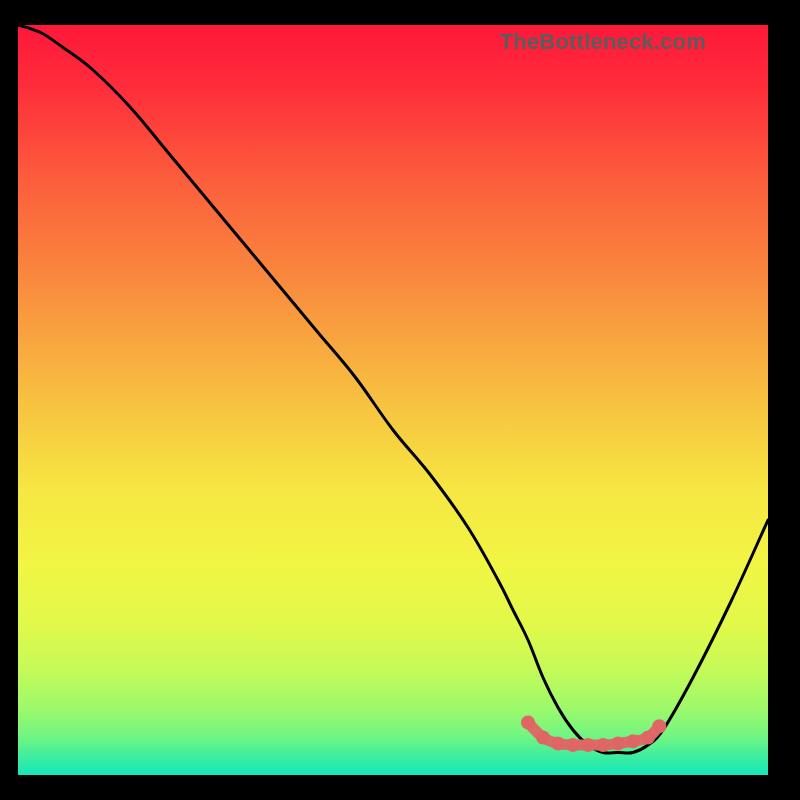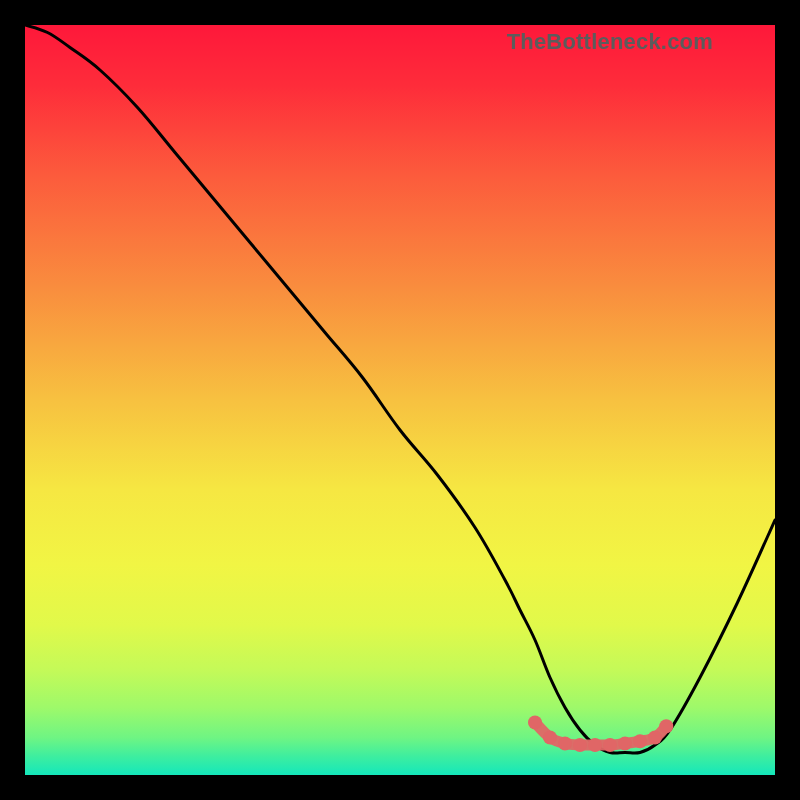--- a/index.html
+++ b/index.html
@@ -5,21 +5,21 @@
   html, body {
     margin: 0;
     padding: 0;
     width: 800px;
     height: 800px;
     background: #000000;
     overflow: hidden;
   }
   .frame {
     position: absolute;
-    left: 25px;
+    left: 18px;
     top: 25px;
     width: 698px;
     height: 750px;
     background: #000;
   }
   .watermark {
     position: absolute;
     top: 4px;
     right: 10px;
     font-family: Arial, Helvetica, sans-serif;

